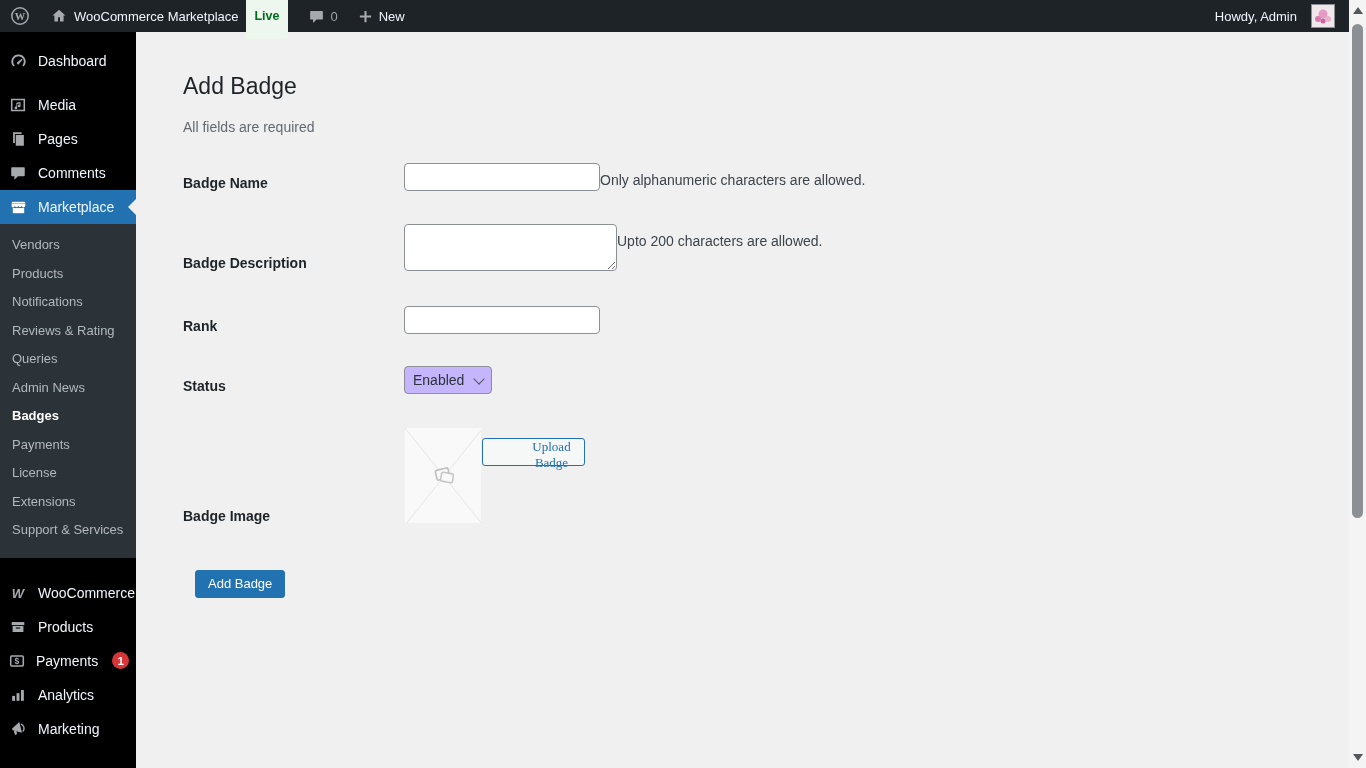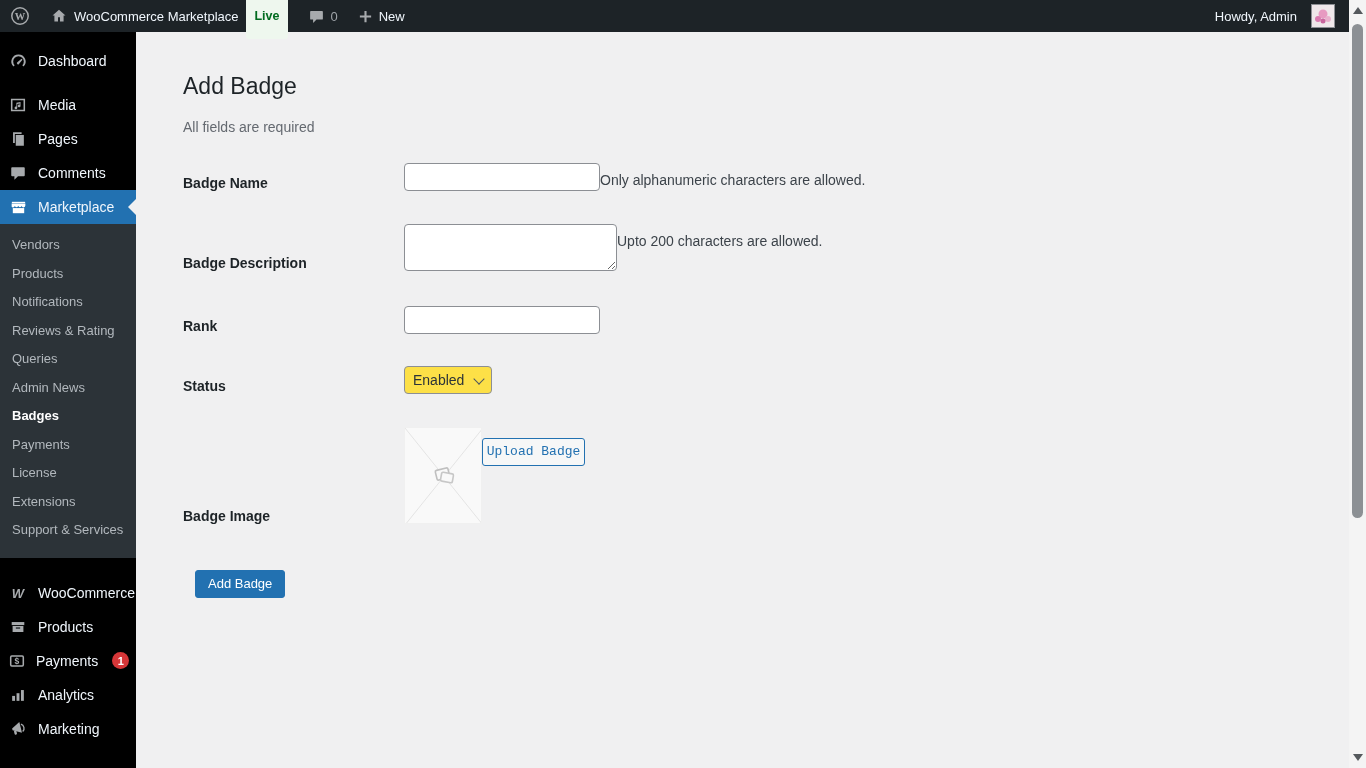--- a/index.html
+++ b/index.html
@@ -108,21 +108,21 @@
     width: 213px; height: 47px; border: 1px solid #8c8f94; border-radius: 4px;
     background: #fff; font-size: 13px; padding: 4px 8px; color: #2c3338;
     font-family: "Liberation Sans", sans-serif; resize: both; outline: none;
   }
   .field-hint { font-size: 14px; color: #3c434a; margin-top: 9px; }
 
   .select-wrap { position: relative; display: inline-block; }
   .select-input {
     appearance: none; -webkit-appearance: none;
     width: 88px; height: 28px; border: 1px solid #8c8f94; border-radius: 4px;
-    background: #fde047; font-size: 14px; padding: 0 24px 0 8px; color: #2c3338;
+    background: #c4b5fd; font-size: 14px; padding: 0 24px 0 8px; color: #2c3338;
     font-family: "Liberation Sans", sans-serif; outline: none; cursor: pointer;
   }
   .select-chevron {
     position: absolute; right: 9px; top: 9px; width: 8px; height: 8px;
     pointer-events: none;
   }
   .select-chevron::before {
     content: ''; position: absolute; width: 7px; height: 7px;
     border-right: 1.8px solid #50575e; border-bottom: 1.8px solid #50575e;
     transform: rotate(45deg); top: 0; left: 0;
@@ -134,21 +134,22 @@
   .row-status { margin-bottom: 33px; }
 
   .image-placeholder {
     width: 78px; height: 97px; background: #f9f9f9;
     border: 1px solid #f0f0f0; position: relative; overflow: hidden;
   }
   .upload-btn {
     margin-top: 11px; width: 103px; height: 28px;
     background: #f6f7f7; border: 1px solid #2271b1; border-radius: 3px;
     color: #2271b1; font-size: 13px; cursor: pointer;
-    font-family: Liberation Mono, monospace;
+    font-family: Liberation Serif, serif;
+    padding-left: 36px;
   }
   .submit-btn {
     margin: 46px 0 0 12px; height: 28px; padding: 0 12px;
     background: #2271b1; border: 1px solid #2271b1; border-radius: 3px;
     color: #fff; font-size: 13px; cursor: pointer;
     font-family: "Liberation Sans", sans-serif;
   }
 
   svg { display: block; }
 </style>

